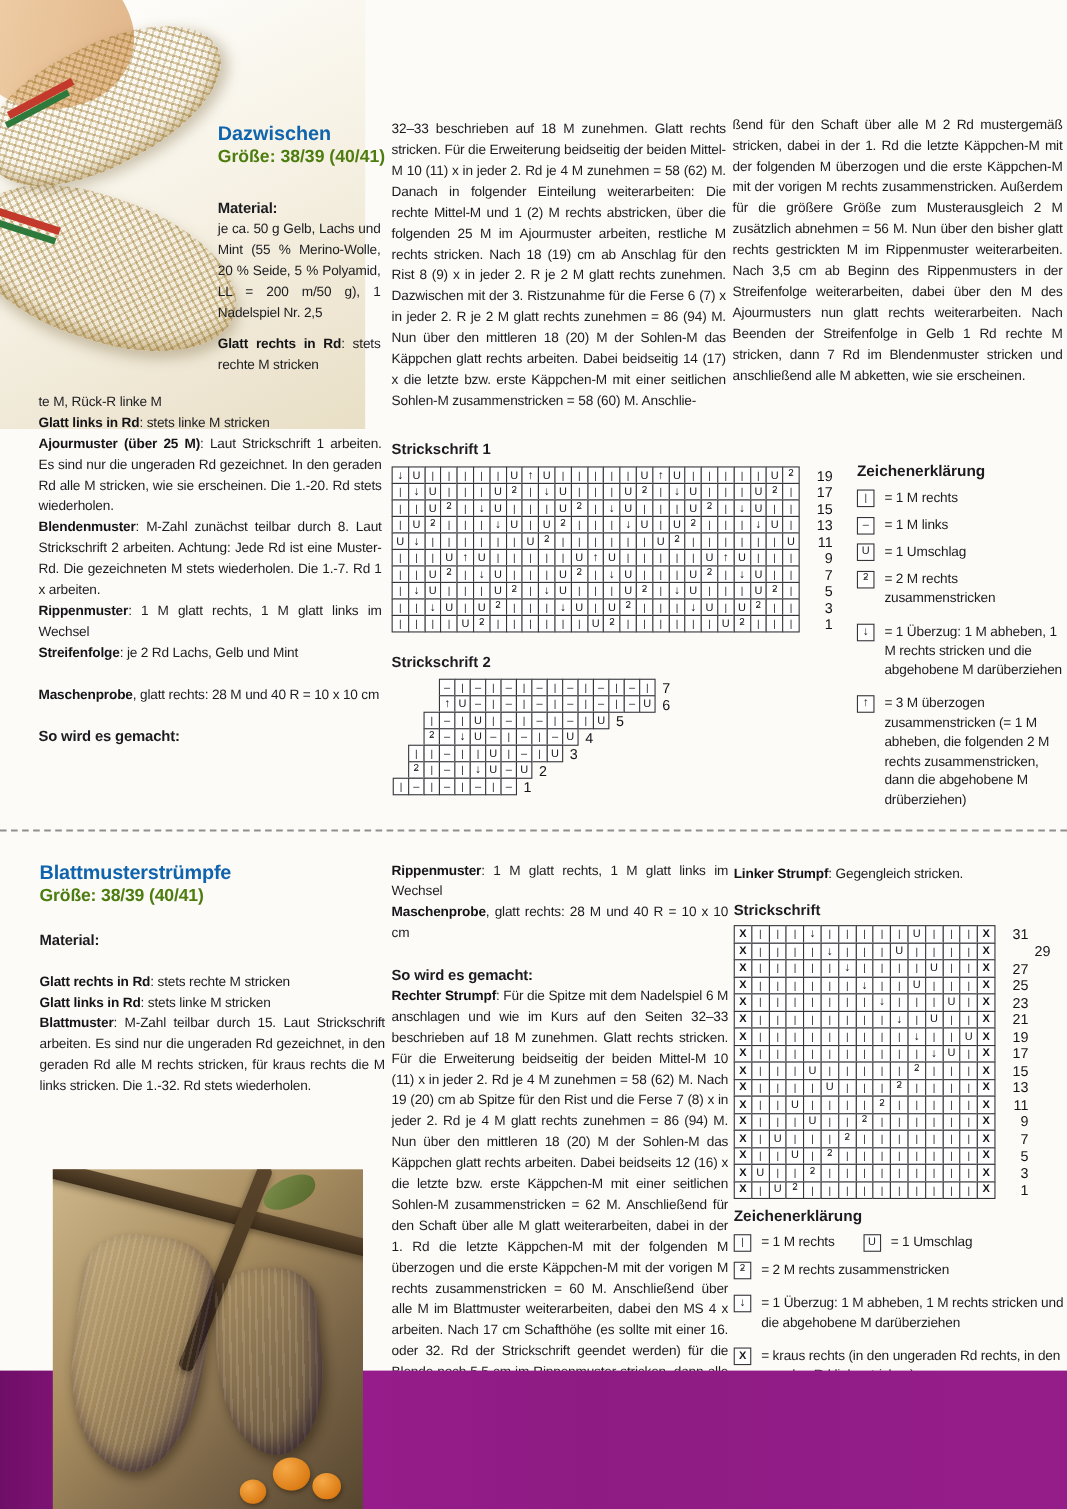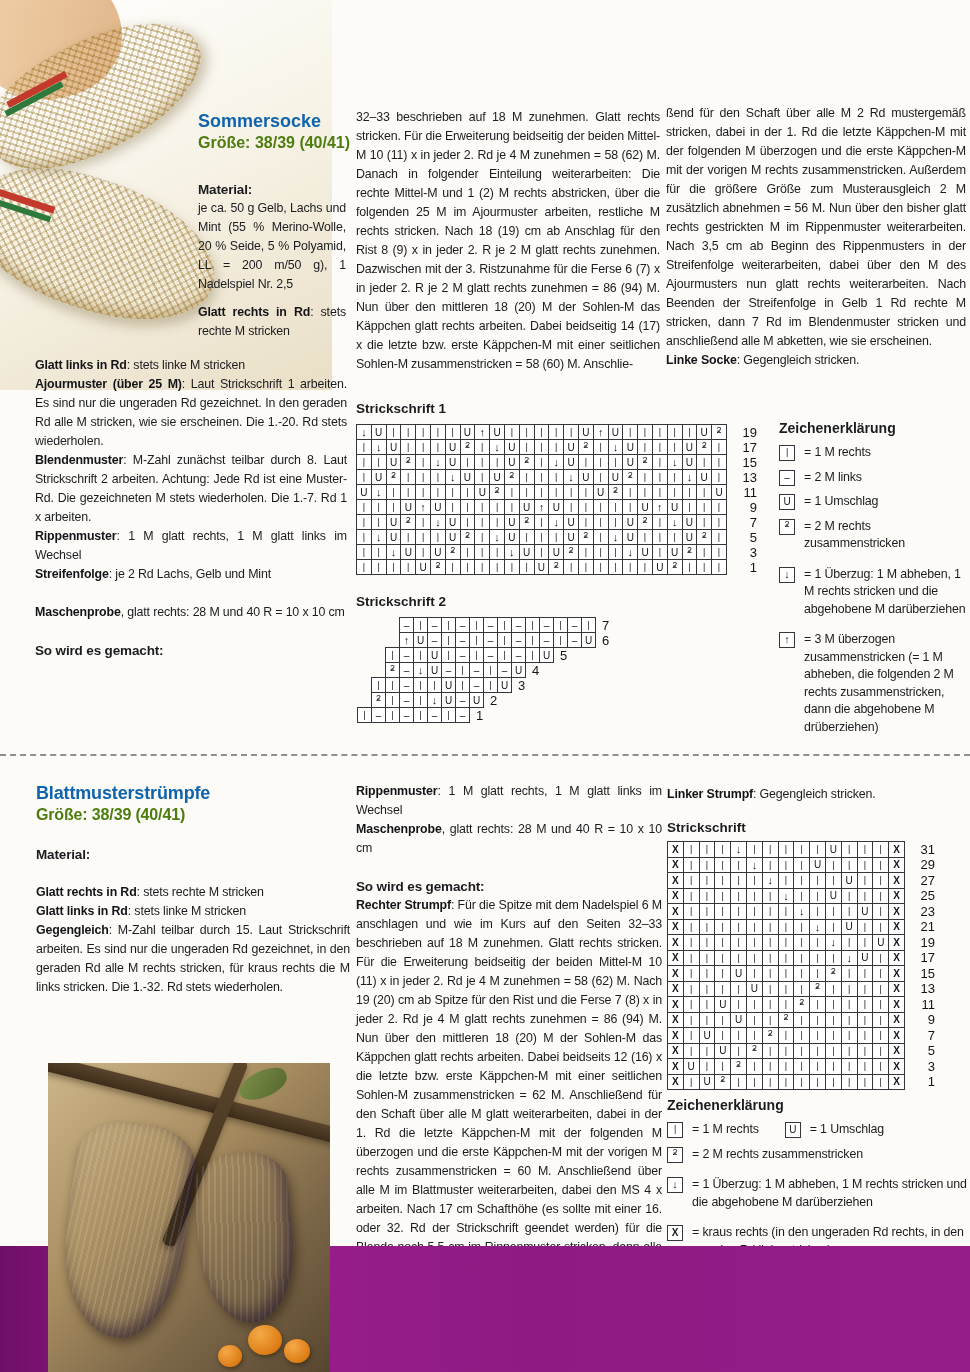--- a/index.html
+++ b/index.html
@@ -72,32 +72,33 @@
     <div class="shape skin" style="left:-30px;top:-40px;width:150px;height:140px;transform:rotate(-15deg);"></div>
     <div class="shape sock-gold lace" style="left:-20px;top:40px;width:230px;height:110px;transform:rotate(-28deg);"></div>
     <div class="shape stripe-red" style="left:4px;top:86px;width:66px;height:7px;transform:rotate(-28deg);"></div>
     <div class="shape stripe-green" style="left:2px;top:96px;width:64px;height:6px;transform:rotate(-28deg);"></div>
     <div class="shape sock-gold lace" style="left:-30px;top:180px;width:250px;height:130px;transform:rotate(18deg);"></div>
     <div class="shape stripe-red" style="left:-14px;top:196px;width:70px;height:7px;transform:rotate(18deg);"></div>
     <div class="shape stripe-green" style="left:-16px;top:206px;width:68px;height:6px;transform:rotate(18deg);"></div>
   </div>
 
   <div class="abs" style="left:198px;top:110px;width:220px;">
-    <div class="blue-title">Sommersocke</div>
+    <div class="blue-title">Dazwischen</div>
     <div class="size-line">Größe: 38/39 (40/41)</div>
   </div>
 
   <div class="abs body-text" style="left:198px;top:180px;width:148px;">
     <p class="sec-head">Material:</p>
     <p class="para">je ca. 50 g Gelb, Lachs und Mint (55 % Merino-Wolle, 20 % Seide, 5 % Polyamid, LL = 200 m/50 g), 1 Nadelspiel Nr. 2,5</p>
     <div class="gap-sm"></div>
     <p class="para"><b>Glatt rechts in Rd</b><span>: stets rechte M stricken</span></p>
   </div>
 
   <div class="abs body-text" style="left:35px;top:356px;width:312px;">
+    <p class="para"><span>te M, Rück-R linke M</span></p>
     <p class="para"><b>Glatt links in Rd</b><span>: stets linke M stricken</span></p>
     <p class="para"><b>Ajourmuster (über 25 M)</b><span>: Laut Strickschrift 1 arbeiten. Es sind nur die ungeraden Rd gezeichnet. In den geraden Rd alle M stricken, wie sie erscheinen. Die 1.-20. Rd stets wiederholen.</span></p>
     <p class="para"><b>Blendenmuster</b><span>: M-Zahl zunächst teilbar durch 8. Laut Strickschrift 2 arbeiten. Achtung: Jede Rd ist eine Muster-Rd. Die gezeichneten M stets wiederholen. Die 1.-7. Rd 1 x arbeiten.</span></p>
     <p class="para"><b>Rippenmuster</b><span>: 1 M glatt rechts, 1 M glatt links im Wechsel</span></p>
     <p class="para"><b>Streifenfolge</b><span>: je 2 Rd Lachs, Gelb und Mint</span></p>
     <div class="gap"></div>
     <p class="para"><b>Maschenprobe</b><span>, glatt rechts: 28 M und 40 R = 10 x 10 cm</span></p>
     <div class="gap"></div>
     <p class="sec-head">So wird es gemacht:</p>
   </div>
@@ -1216,37 +1217,36 @@
         </div>
         <div class="cell" style="width: 15px; height: 16px;">
           <span class="g-p">–</span>
         </div>
         <span class="rownum">1</span>
       </div>
     </div>
 
   <div class="abs body-text" style="left:666px;top:104px;width:300px;">
     <p class="para">ßend für den Schaft über alle M 2 Rd mustergemäß stricken, dabei in der 1. Rd die letzte Käppchen-M mit der folgenden M überzogen und die erste Käppchen-M mit der vorigen M rechts zusammenstricken. Außerdem für die größere Größe zum Musterausgleich 2 M zusätzlich abnehmen = 56 M. Nun über den bisher glatt rechts gestrickten M im Rippenmuster weiterarbeiten. Nach 3,5 cm ab Beginn des Rippenmusters in der Streifenfolge weiterarbeiten, dabei über den M des Ajourmusters nun glatt rechts weiterarbeiten. Nach Beenden der Streifenfolge in Gelb 1 Rd rechte M stricken, dann 7 Rd im Blendenmuster stricken und anschließend alle M abketten, wie sie erscheinen.</p>
-    <p class="para"><b>Linke Socke</b><span>: Gegengleich stricken.</span></p>
   </div>
 
   <div class="abs" style="left:779px;top:420px;width:192px;">
     <p class="lg-head">Zeichenerklärung</p>
     <div class="lg-items">
         <div class="lg-item">
           <span class="lg-box">
             <span class="g-k">|</span>
           </span>
           <span class="lg-text">= 1 M rechts</span>
         </div>
         <div class="lg-item">
           <span class="lg-box">
             <span class="g-p">–</span>
           </span>
-          <span class="lg-text">= 2 M links</span>
+          <span class="lg-text">= 1 M links</span>
         </div>
         <div class="lg-item">
           <span class="lg-box">
             <span class="g-u">U</span>
           </span>
           <span class="lg-text">= 1 Umschlag</span>
         </div>
         <div class="lg-item">
           <span class="lg-box">
             <span class="sym-d">
@@ -1274,21 +1274,21 @@
   <div class="abs dash-divider" style="left:0;top:754px;width:970px;height:0;"></div>
 
   <div class="abs body-text" style="left:36px;top:782px;width:314px;">
     <div class="blue-title">Blattmusterstrümpfe</div>
     <div class="size-line">Größe: 38/39 (40/41)</div>
     <div class="gap"></div>
     <p class="sec-head">Material:</p>
     <div class="gap"></div>
     <p class="para"><b>Glatt rechts in Rd</b><span>: stets rechte M stricken</span></p>
     <p class="para"><b>Glatt links in Rd</b><span>: stets linke M stricken</span></p>
-    <p class="para"><b>Gegengleich</b><span>: M-Zahl teilbar durch 15. Laut Strickschrift arbeiten. Es sind nur die ungeraden Rd gezeichnet, in den geraden Rd alle M rechts stricken, für kraus rechts die M links stricken. Die 1.-32. Rd stets wiederholen.</span></p>
+    <p class="para"><b>Blattmuster</b><span>: M-Zahl teilbar durch 15. Laut Strickschrift arbeiten. Es sind nur die ungeraden Rd gezeichnet, in den geraden Rd alle M rechts stricken, für kraus rechts die M links stricken. Die 1.-32. Rd stets wiederholen.</span></p>
   </div>
 
   <div class="abs body-text" style="left:356px;top:782px;width:306px;">
     <p class="para"><b>Rippenmuster</b><span>: 1 M glatt rechts, 1 M glatt links im Wechsel</span></p>
     <p class="para"><b>Maschenprobe</b><span>, glatt rechts: 28 M und 40 R = 10 x 10 cm</span></p>
     <div class="gap"></div>
     <p class="sec-head">So wird es gemacht:</p>
     <p class="para"><b>Rechter Strumpf</b><span>: Für die Spitze mit dem Nadelspiel 6 M anschlagen und wie im Kurs auf den Seiten 32–33 beschrieben auf 18 M zunehmen. Glatt rechts stricken. Für die Erweiterung beidseitig der beiden Mittel-M 10 (11) x in jeder 2. Rd je 4 M zunehmen = 58 (62) M. Nach 19 (20) cm ab Spitze für den Rist und die Ferse 7 (8) x in jeder 2. Rd je 4 M glatt rechts zunehmen = 86 (94) M. Nun über den mittleren 18 (20) M der Sohlen-M das Käppchen glatt rechts arbeiten. Dabei beidseits 12 (16) x die letzte bzw. erste Käppchen-M mit einer seitlichen Sohlen-M zusammenstricken = 62 M. Anschließend für den Schaft über alle M glatt weiterarbeiten, dabei in der 1. Rd die letzte Käppchen-M mit der folgenden M überzogen und die erste Käppchen-M mit der vorigen M rechts zusammenstricken = 60 M. Anschließend über alle M im Blattmuster weiterarbeiten, dabei den MS 4 x arbeiten. Nach 17 cm Schafthöhe (es sollte mit einer 16. oder 32. Rd der Strickschrift geendet werden) für die Blende noch 5,5 cm im Rippenmuster stricken, dann alle M locker abketten, wie sie erscheinen.</span></p>
   </div>
 
@@ -1385,21 +1385,21 @@
         </div>
         <div class="cell" style="width: 16.8px; height: 16.5px;">
           <span class="g-k">|</span>
         </div>
         <div class="cell" style="width: 16.8px; height: 16.5px;">
           <span class="g-k">|</span>
         </div>
         <div class="cell" style="width: 16.8px; height: 16.5px;">
           <span class="g-x">X</span>
         </div>
-        <span class="rownum" style="width: 24px; justify-content: flex-end;">29</span>
+        <span class="rownum" style="width: 24px; justify-content: flex-end; margin-left: 20px;">29</span>
       </div>
       <div class="crow" style="margin-left: 0px;">
         <div class="cell" style="width: 16.8px; height: 16.5px;">
           <span class="g-x">X</span>
         </div>
         <div class="cell" style="width: 16.8px; height: 16.5px;">
           <span class="g-k">|</span>
         </div>
         <div class="cell" style="width: 16.8px; height: 16.5px;">
           <span class="g-k">|</span>

